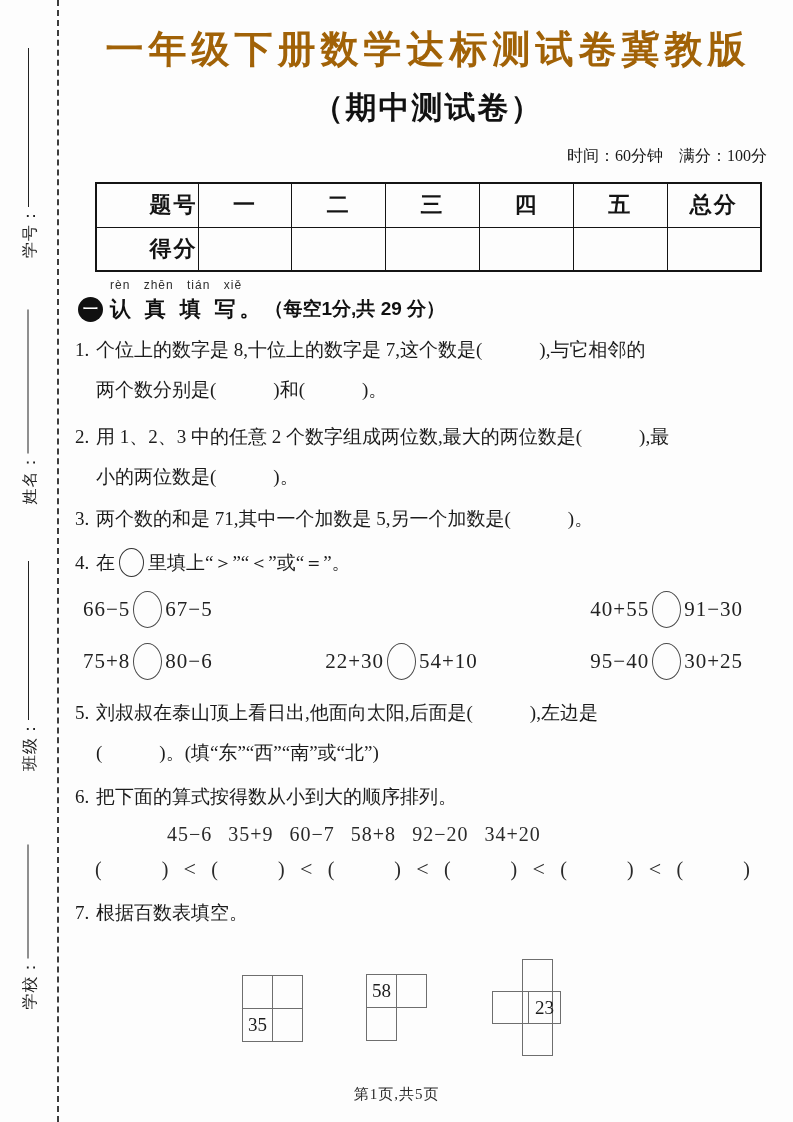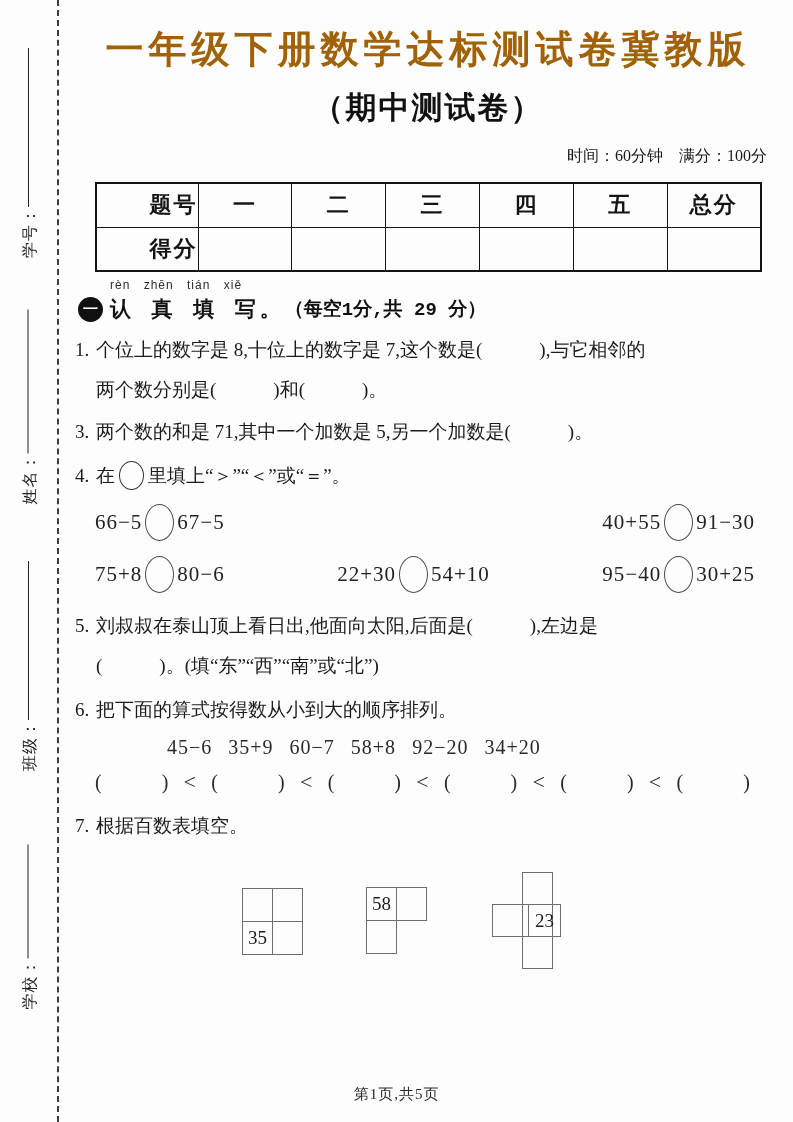--- a/index.html
+++ b/index.html
@@ -53,38 +53,38 @@
     margin-left:32px; font-family:"Liberation Sans","DejaVu Sans",sans-serif;
     font-size:12px; color:#2d2d2d; height:16px; letter-spacing:1px; word-spacing:9px;
   }
   .sec-row { display:flex; align-items:center; height:30px; }
   .badge {
     width:25px; height:25px; border-radius:50%; background:#101010; color:#fff;
     display:inline-flex; align-items:center; justify-content:center;
     font-size:15px; font-weight:700; margin-right:7px; flex:0 0 auto;
   }
   .sec-title, .sec-note {
-    font-family:Liberation Mono, monospace;
+    font-family:Liberation Sans, sans-serif;
     font-weight:700; color:#111;
   }
   .sec-title { font-size:21px; letter-spacing:4px; }
   .sec-note  { font-size:19px; letter-spacing:0; }
 
   
   .q { font-size:19px; color:#1b1b1b; }
   .q-line { line-height:40px; height:40px; white-space:nowrap; }
   .q-cont { margin-left:21px; }
   .qnum { display:inline-block; min-width:21px; }
   .mt6 { margin-top:6px; } .mt4 { margin-top:4px; } .mt7 { margin-top:7px; } .mt2 { margin-top:2px; }
 
   .circle-sm {
     display:inline-block; width:25px; height:29px; border:1.5px solid #333;
     border-radius:50%; vertical-align:-8px; margin:0 4px;
   }
-  .cmp-rows { margin-left:20px; width:660px; }
+  .cmp-rows { margin-left:8px; width:660px; }
   .cmp-row { display:flex; justify-content:space-between; align-items:center; height:52px; }
   .cmp-item { display:flex; align-items:center; font-size:21px; letter-spacing:1px; color:#222; }
   .cmp-circle {
     display:inline-block; width:29px; height:37px; border:1.6px solid #4a4a4a;
     border-radius:50%; margin:0 3px; flex:0 0 auto;
   }
 
   .exprs { display:flex; gap:16px; margin-left:92px; height:34px; align-items:center; font-size:20px; letter-spacing:1px; color:#2a2a2a; }
   .ans-line { display:flex; justify-content:space-between; align-items:center; margin-left:20px; width:655px; height:36px; font-size:20px; color:#2a2a2a; }
   .lt { font-size:22px; }
@@ -163,20 +163,24 @@
         <span class="sec-title">认 真 填 写。</span>
         <span class="sec-note">（每空1分,共 29 分）</span>
       </div>
     </div>
 
     <div class="q mt6">
       <div class="q-line"><span class="qnum">1.</span><span>个位上的数字是 8,十位上的数字是 7,这个数是(　　　),与它相邻的</span></div>
       <div class="q-line q-cont">两个数分别是(　　　)和(　　　)。</div>
     </div>
 
+    <div class="q mt7">
+      <div class="q-line"><span class="qnum">2.</span><span>用 1、2、3 中的任意 2 个数字组成两位数,最大的两位数是(　　　),最</span></div>
+      <div class="q-line q-cont">小的两位数是(　　　)。</div>
+    </div>
 
     <div class="q mt2">
       <div class="q-line"><span class="qnum">3.</span><span>两个数的和是 71,其中一个加数是 5,另一个加数是(　　　)。</span></div>
     </div>
 
     <div class="q mt4">
       <div class="q-line"><span class="qnum">4.</span><span>在</span><span class="circle-sm"></span><span>里填上“＞”“＜”或“＝”。</span></div>
       <div class="cmp-rows">
         <div class="cmp-row">
           <span class="cmp-item">

